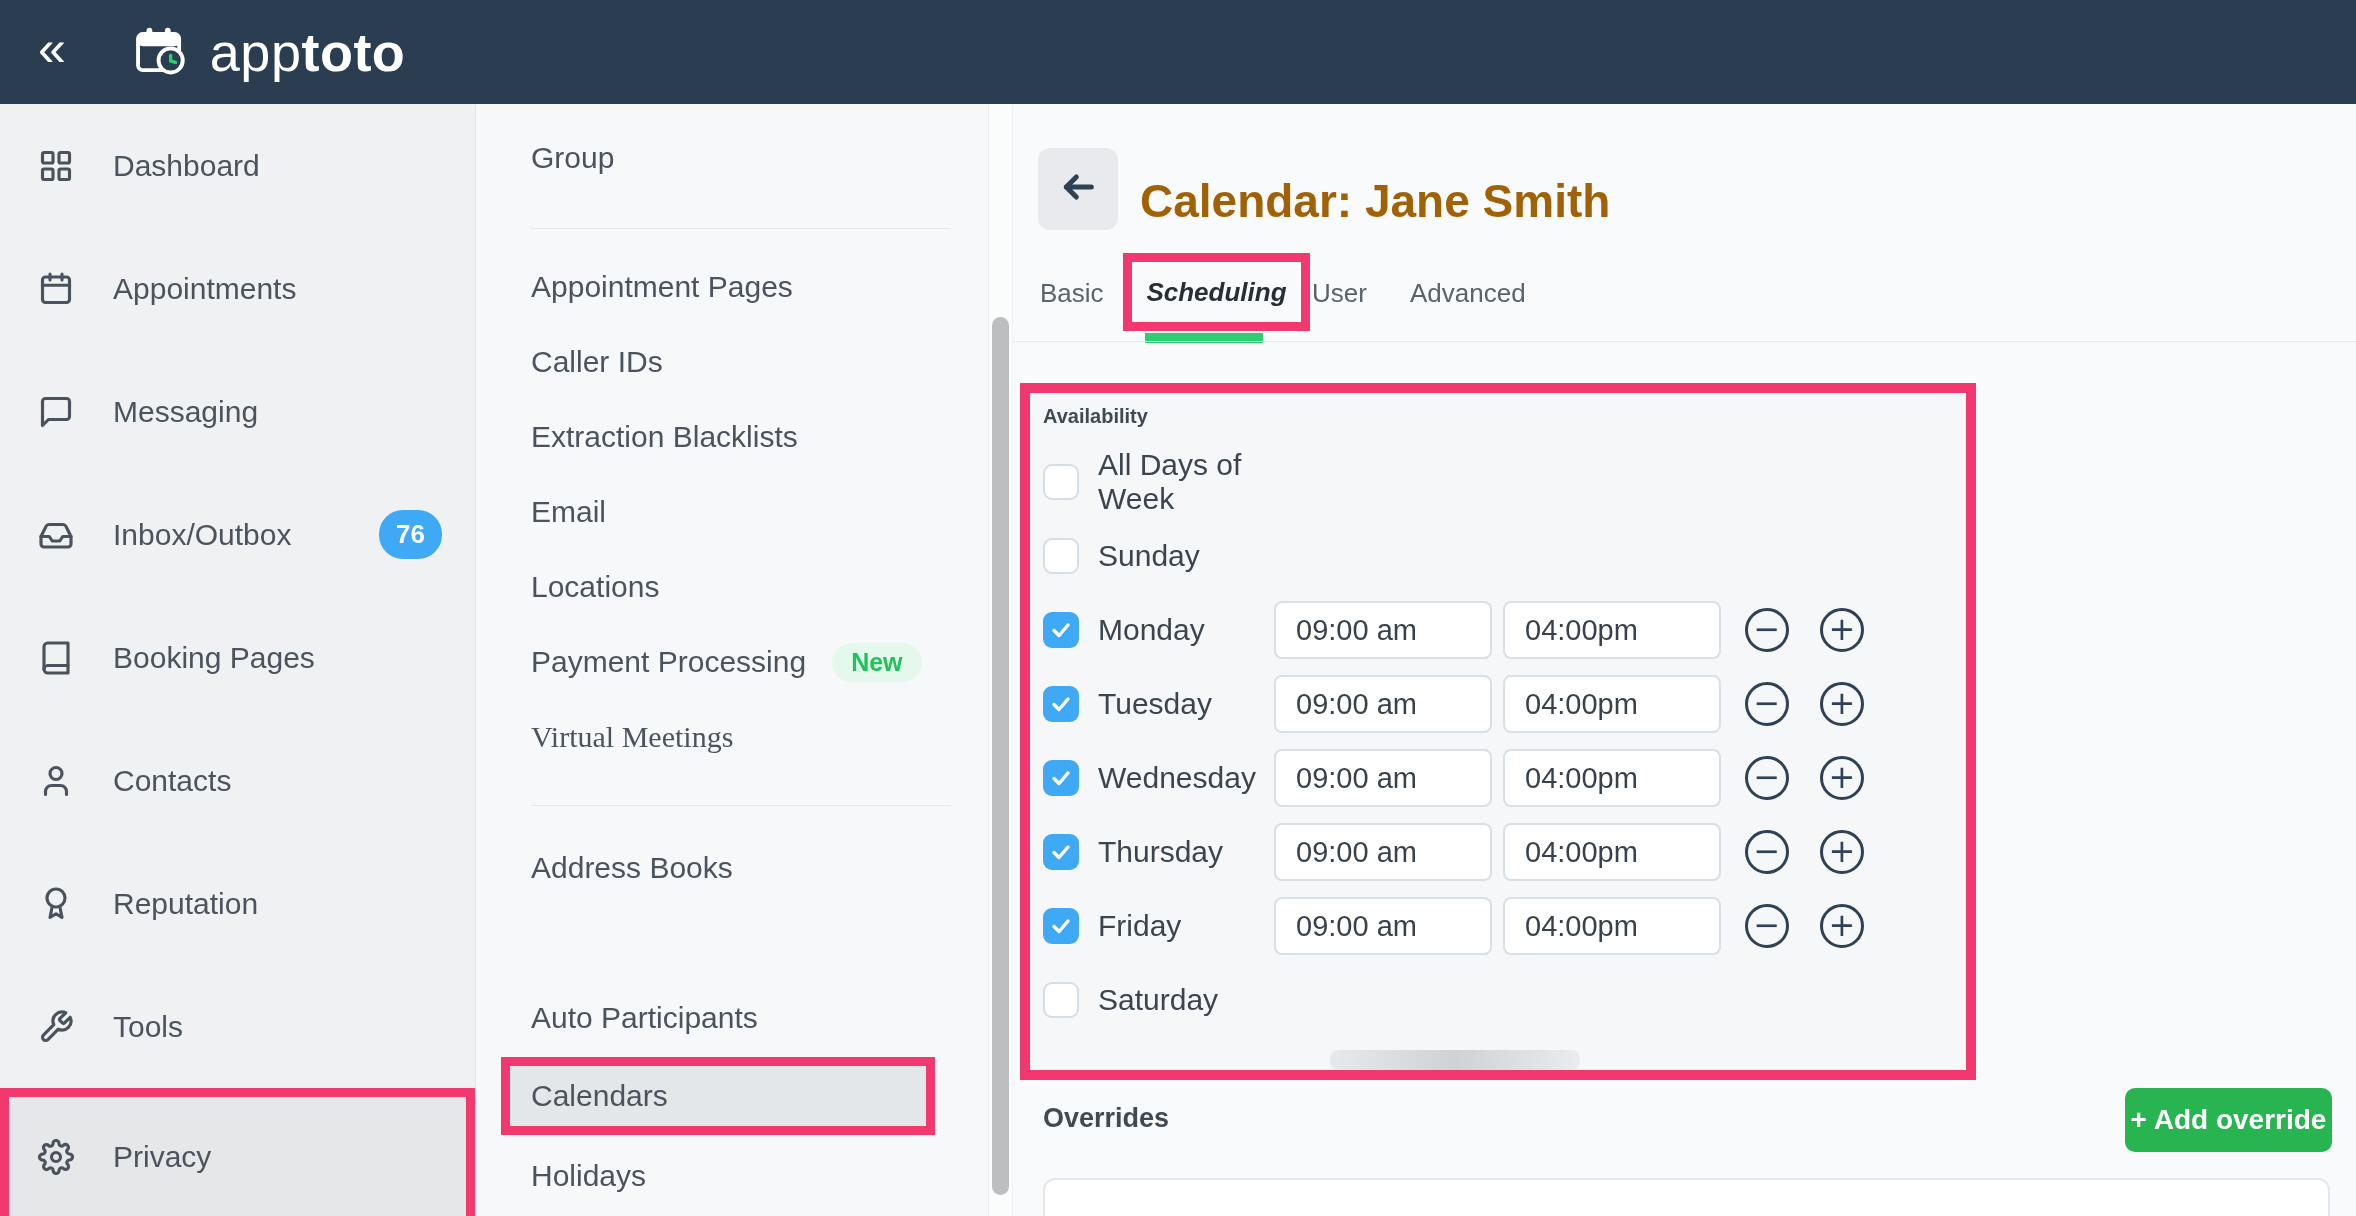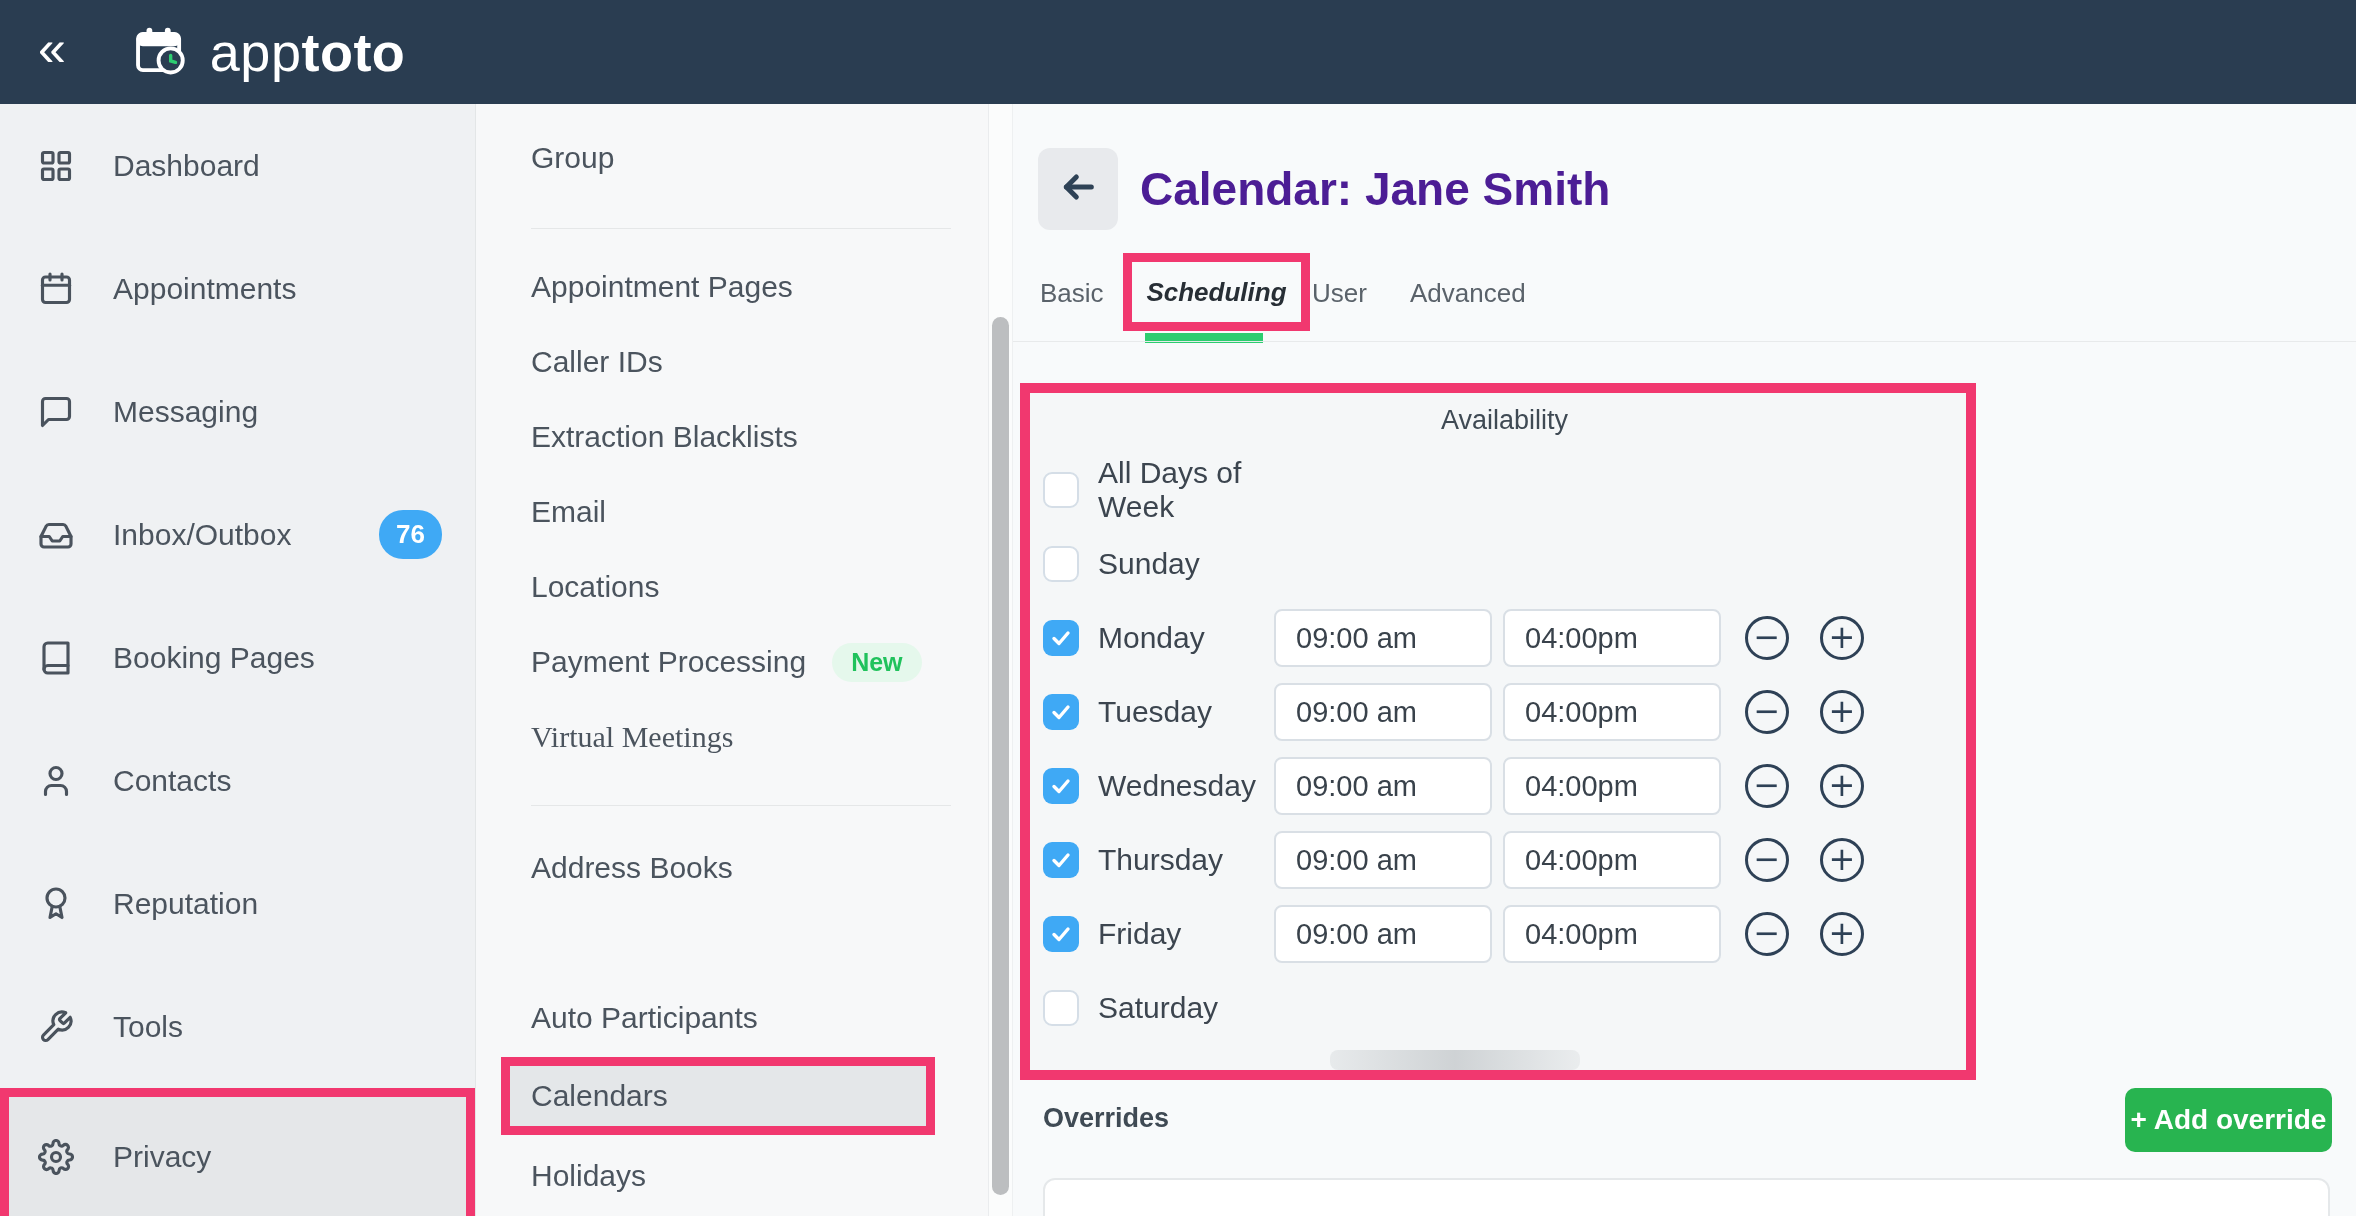--- a/index.html
+++ b/index.html
@@ -79,41 +79,41 @@
 
   
   .main { flex:1; position:relative; background:#F8FAFB; overflow:hidden; }
   .back-btn {
     position:absolute; left:25px; top:44px; width:80px; height:82px;
     background:#E8EAED; border-radius:12px; display:flex; align-items:center;
     justify-content:center; cursor:pointer;
   }
   .back-btn svg { width:40px; height:40px; stroke:#2E4256; stroke-width:3; fill:none; stroke-linecap:round; stroke-linejoin:round; }
   .page-title {
-    position:absolute; left:127px; top:44px; height:82px; line-height:82px;
-    font-size:46px; font-weight:800; color:#4c1d95; white-space:nowrap;
+    position:absolute; left:127px; top:56px; height:82px; line-height:82px;
+    font-size:46px; font-weight:800; color:#a16207; white-space:nowrap;
   }
   .tab { position:absolute; font-size:26px; color:#5A626A; cursor:pointer; top:174px; }
   .tab-basic { left:27px; }
   .tab-user { left:299px; }
   .tab-advanced { left:397px; }
   .tab-active-box {
     position:absolute; left:110px; top:149px; width:187px; height:78px;
     border:9px solid #F1386F; display:flex; align-items:center; justify-content:center;font-style:italic;
   }
   .tab-active-box .tab-label { font-size:26px; color:#272E35; font-weight:700; cursor:pointer; }
   .tab-underline { position:absolute; left:132px; top:229px; width:118px; height:10px; background:#2DCD70; }
   .tabs-divider { position:absolute; left:0; right:0; top:237px; height:1px; background:#E8EAEB; }
 
   
   .avail-box {
     position:absolute; left:7px; top:279px; width:956px; height:697px;
     border:10px solid #F1386F; background:#F5F7F8;
   }
-  .avail-heading { margin:12px 0 0 13px; font-size:27px; font-weight:400; color:#3F4A54;text-align:center; }
+  .avail-heading { margin:12px 0 0 13px; font-size:20px; font-weight:700; color:#3F4A54; }
   .avail-rows { margin-top:17px; }
   .avail-row { height:74px; display:flex; align-items:center; padding-left:13px; }
   .cb {
     width:36px; height:36px; border-radius:9px; background:#FFFFFF;
     border:2px solid #D5DEE7; cursor:pointer; flex-shrink:0;
     display:flex; align-items:center; justify-content:center;
   }
   .cb.checked { background:#3FA9F5; border:none; }
   .cb svg { width:24px; height:24px; stroke:#fff; stroke-width:3.4; fill:none; stroke-linecap:round; stroke-linejoin:round; }
   .day-label { margin-left:19px; width:176px; font-size:30px; color:#3C454F; }

